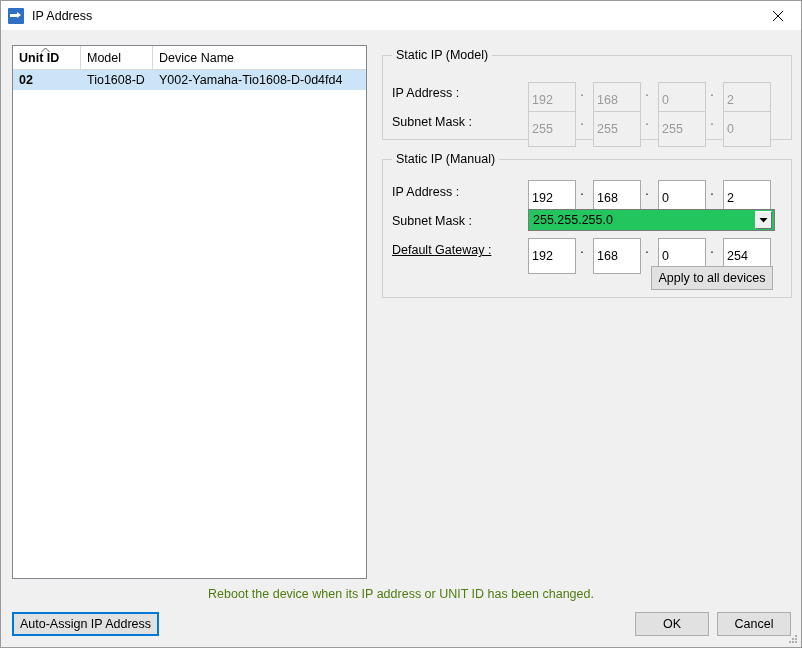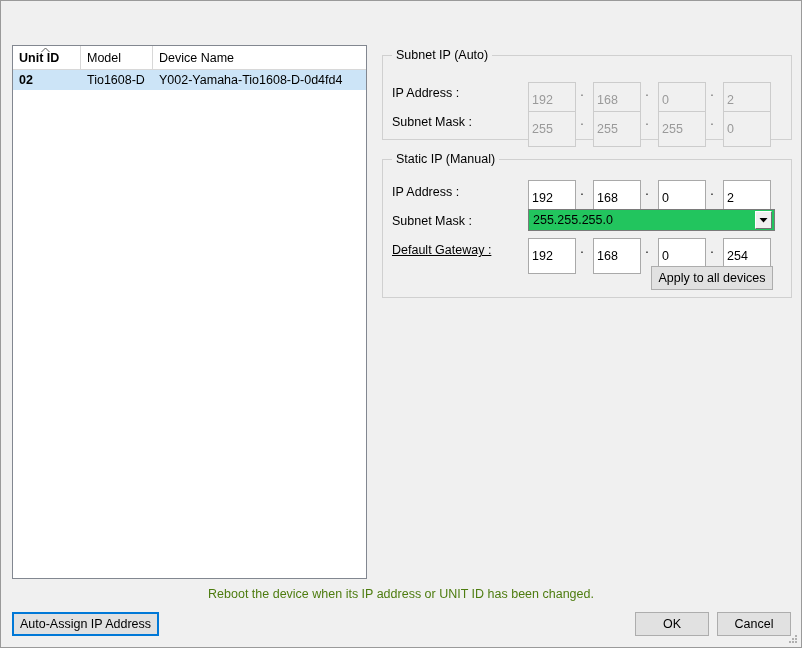--- a/index.html
+++ b/index.html
@@ -240,20 +240,30 @@
     right: 2px; bottom: 2px;
     width: 12px; height: 12px;
   }
   #grip svg { display: block; }
 </style>
 </head>
 <body>
 
 <div id="window">
 
+  <div id="titlebar">
+    <div id="app-icon"></div>
+    <div id="title-text">IP Address</div>
+    <div id="close-btn">
+      <svg width="12" height="12" viewBox="0 0 12 12">
+        <line x1="1" y1="1" x2="11" y2="11" stroke="#000" stroke-width="1"></line>
+        <line x1="11" y1="1" x2="1" y2="11" stroke="#000" stroke-width="1"></line>
+      </svg>
+    </div>
+  </div>
 
   <div id="device-list">
     <div id="list-header">
       <div class="col-head c0">
         <span>Unit ID</span>
         <span id="sort-caret">
           <svg width="9" height="6" viewBox="0 0 9 6">
             <polyline points="0.5,5 4.5,1 8.5,5" fill="none" stroke="#5a5a5a" stroke-width="1"></polyline>
           </svg>
         </span>
@@ -267,21 +277,21 @@
     </div>
 
     <div class="list-row">
       <div class="cell c0">02</div>
       <div class="cell c1">Tio1608-D</div>
       <div class="cell c2">Y002-Yamaha-Tio1608-D-0d4fd4</div>
     </div>
   </div>
 
   <div class="groupbox" id="grp-auto">
-    <div class="group-title">Subnet IP (Auto)</div>
+    <div class="group-title">Static IP (Model)</div>
   </div>
 
   <div class="field-label" style="left:391px; top:85px;">IP Address :</div>
   <input class="octet disabled" style="left: 527px; top: 81px;" disabled="" value="192">
   <div class="dot disabled" style="left:578px; top:84px;">.</div>
   <input class="octet disabled" style="left: 592px; top: 81px;" disabled="" value="168">
   <div class="dot disabled" style="left:643px; top:84px;">.</div>
   <input class="octet disabled" style="left: 657px; top: 81px;" disabled="" value="0">
   <div class="dot disabled" style="left:708px; top:84px;">.</div>
   <input class="octet disabled" style="left: 722px; top: 81px;" disabled="" value="2">

